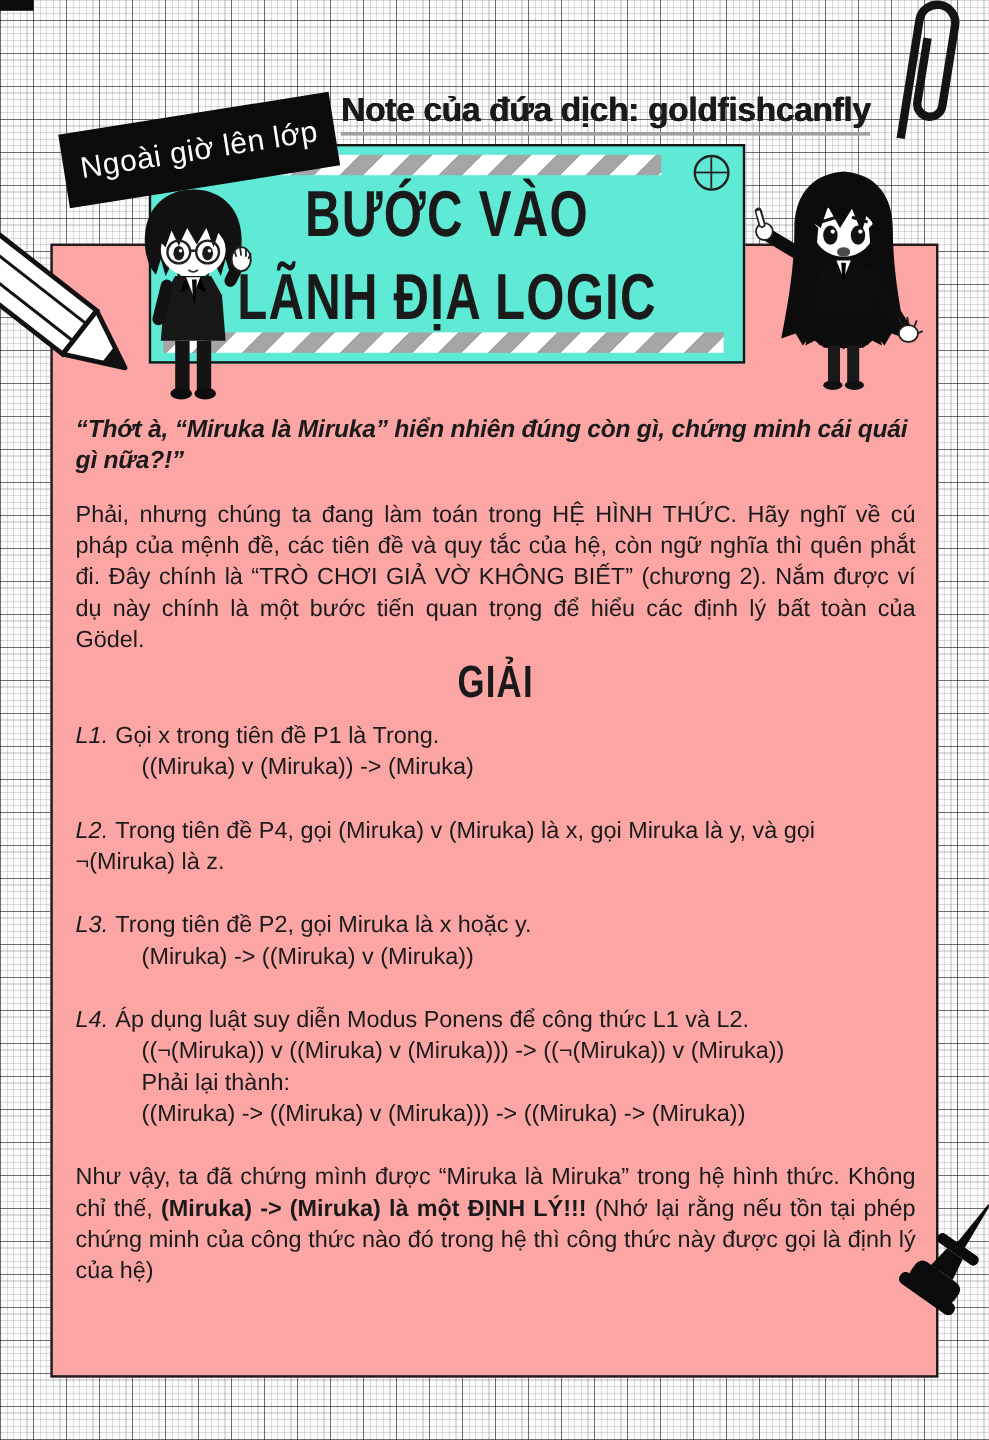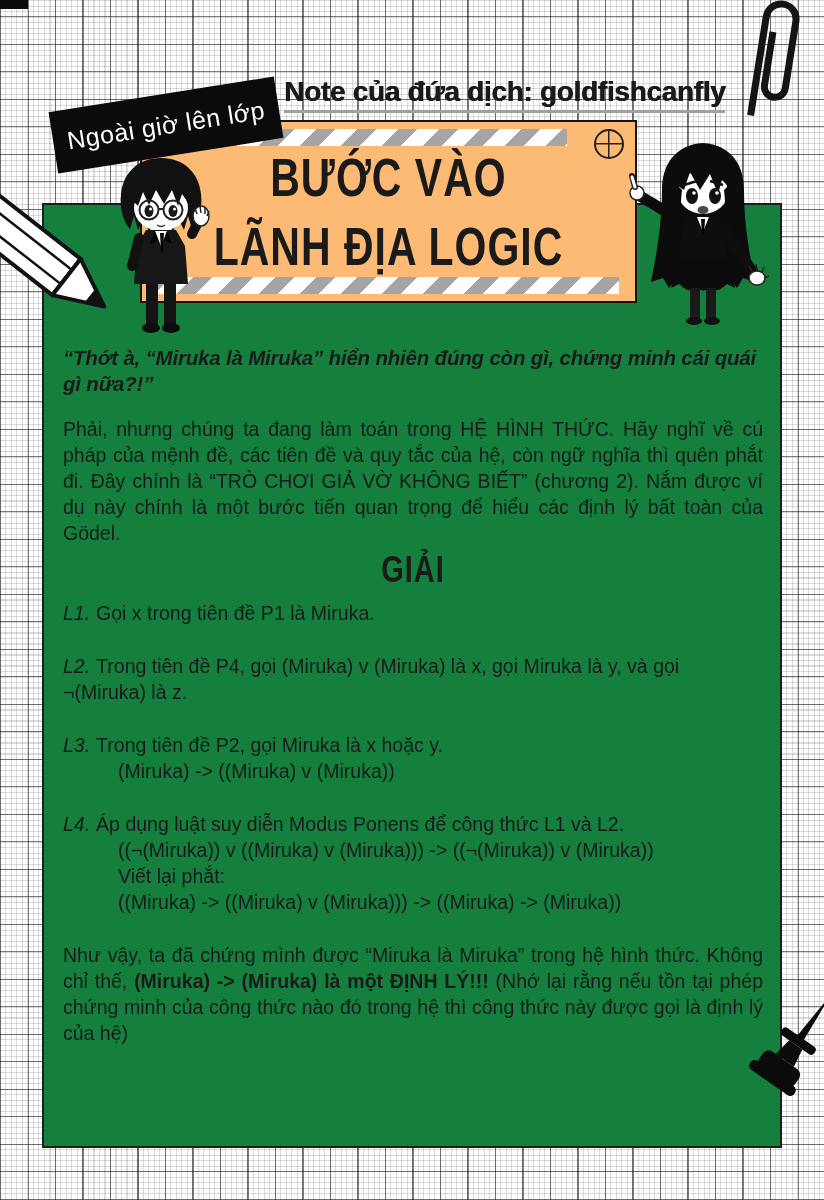--- a/index.html
+++ b/index.html
@@ -12,21 +12,21 @@
       repeating-linear-gradient(0deg, rgba(20,20,20,.55) 0 1px, transparent 1px 27.5px),
       repeating-linear-gradient(90deg, rgba(20,20,20,.55) 0 1px, transparent 1px 27.5px),
       repeating-linear-gradient(0deg, rgba(60,60,60,.17) 0 1px, transparent 1px 5.5px),
       repeating-linear-gradient(90deg, rgba(60,60,60,.17) 0 1px, transparent 1px 5.5px);
   }
   .abs{position:absolute;}
 
   
   .paper{
     left:42px;top:203px;width:740px;height:945px;
-    background:#15803d;border:2px solid #1d1d1d;box-sizing:border-box;
+    background:#fca5a5;border:2px solid #1d1d1d;box-sizing:border-box;
     z-index:2;
   }
   .paper-content{
     position:absolute;left:0;top:140px;right:0;
     padding:0 17px 0 19px;
     font-size:19.5px;line-height:26px;
   }
   p{margin:0;}
   .quote{font-weight:bold;font-style:italic;font-size:20.5px;margin-bottom:19px;letter-spacing:-0.2px;}
   .intro{text-align:justify;margin-bottom:4px;}
@@ -36,22 +36,22 @@
     margin:6px 0 14px;line-height:34px;
   }
   .step-block{margin-bottom:27px;}
   .step-label{margin-right:6px;font-style:italic;}
   .formula{text-indent:55px;}
   .conclusion{text-align:justify;margin-top:0;}
   .conclusion b{font-weight:bold;}
 
   
   .card{
-    left:140px;top:120px;width:497px;height:183px;
-    background:#fdba74;border:2.5px solid #141414;box-sizing:border-box;
+    left:124px;top:120px;width:497px;height:183px;
+    background:#5eead4;border:2.5px solid #141414;box-sizing:border-box;
     z-index:3;
   }
   .hatch{
     position:absolute;height:17px;
     background:repeating-linear-gradient(135deg,#a5a5a5 0 14px,#ffffff 14px 29px);
   }
   .hatch-top{left:10px;right:68px;top:7px;}
   .hatch-bottom{left:10px;right:16px;bottom:7px;}
   .grommet{
     position:absolute;left:452px;top:7px;width:30px;height:30px;
@@ -99,36 +99,37 @@
 <div class="abs paper">
   <div class="paper-content">
 
     <p class="quote">“Thớt à, “Miruka là Miruka” hiển nhiên đúng còn gì, chứng minh cái quái gì nữa?!”</p>
 
     <p class="intro">Phải, nhưng chúng ta đang làm toán trong HỆ HÌNH THỨC. Hãy nghĩ về cú pháp của mệnh đề, các tiên đề và quy tắc của hệ, còn ngữ nghĩa thì quên phắt đi. Đây chính là “TRÒ CHƠI GIẢ VỜ KHÔNG BIẾT” (chương 2). Nắm được ví dụ này chính là một bước tiến quan trọng để hiểu các định lý bất toàn của Gödel.</p>
 
     <div class="solution-heading">GIẢI</div>
 
     <div class="step-block">
-      <p><span class="step-label">L1.</span><span>Gọi x trong tiên đề P1 là Miruka.</span></p>
+      <p><span class="step-label">L1.</span><span>Gọi x trong tiên đề P1 là Trong.</span></p>
+      <p class="formula">((Miruka) v (Miruka)) -&gt; (Miruka)</p>
     </div>
 
     <div class="step-block">
       <p><span class="step-label">L2.</span><span>Trong tiên đề P4, gọi (Miruka) v (Miruka) là x, gọi Miruka là y, và gọi ¬(Miruka) là z.</span></p>
     </div>
 
     <div class="step-block">
       <p><span class="step-label">L3.</span><span>Trong tiên đề P2, gọi Miruka là x hoặc y.</span></p>
       <p class="formula">(Miruka) -&gt; ((Miruka) v (Miruka))</p>
     </div>
 
     <div class="step-block">
       <p><span class="step-label">L4.</span><span>Áp dụng luật suy diễn Modus Ponens để công thức L1 và L2.</span></p>
       <p class="formula">((¬(Miruka)) v ((Miruka) v (Miruka))) -&gt; ((¬(Miruka)) v (Miruka))</p>
-      <p class="formula">Viết lại phắt:</p>
+      <p class="formula">Phải lại thành:</p>
       <p class="formula">((Miruka) -&gt; ((Miruka) v (Miruka))) -&gt; ((Miruka) -&gt; (Miruka))</p>
     </div>
 
 
     <p class="conclusion"><span>Như vậy, ta đã chứng mình được “Miruka là Miruka” trong hệ hình thức. Không chỉ thế, </span><b>(Miruka) -&gt; (Miruka) là một ĐỊNH LÝ!!!</b><span> (Nhớ lại rằng nếu tồn tại phép chứng minh của công thức nào đó trong hệ thì công thức này được gọi là định lý của hệ)</span></p>
 
   </div>
 </div>
 
 <div class="abs card">

